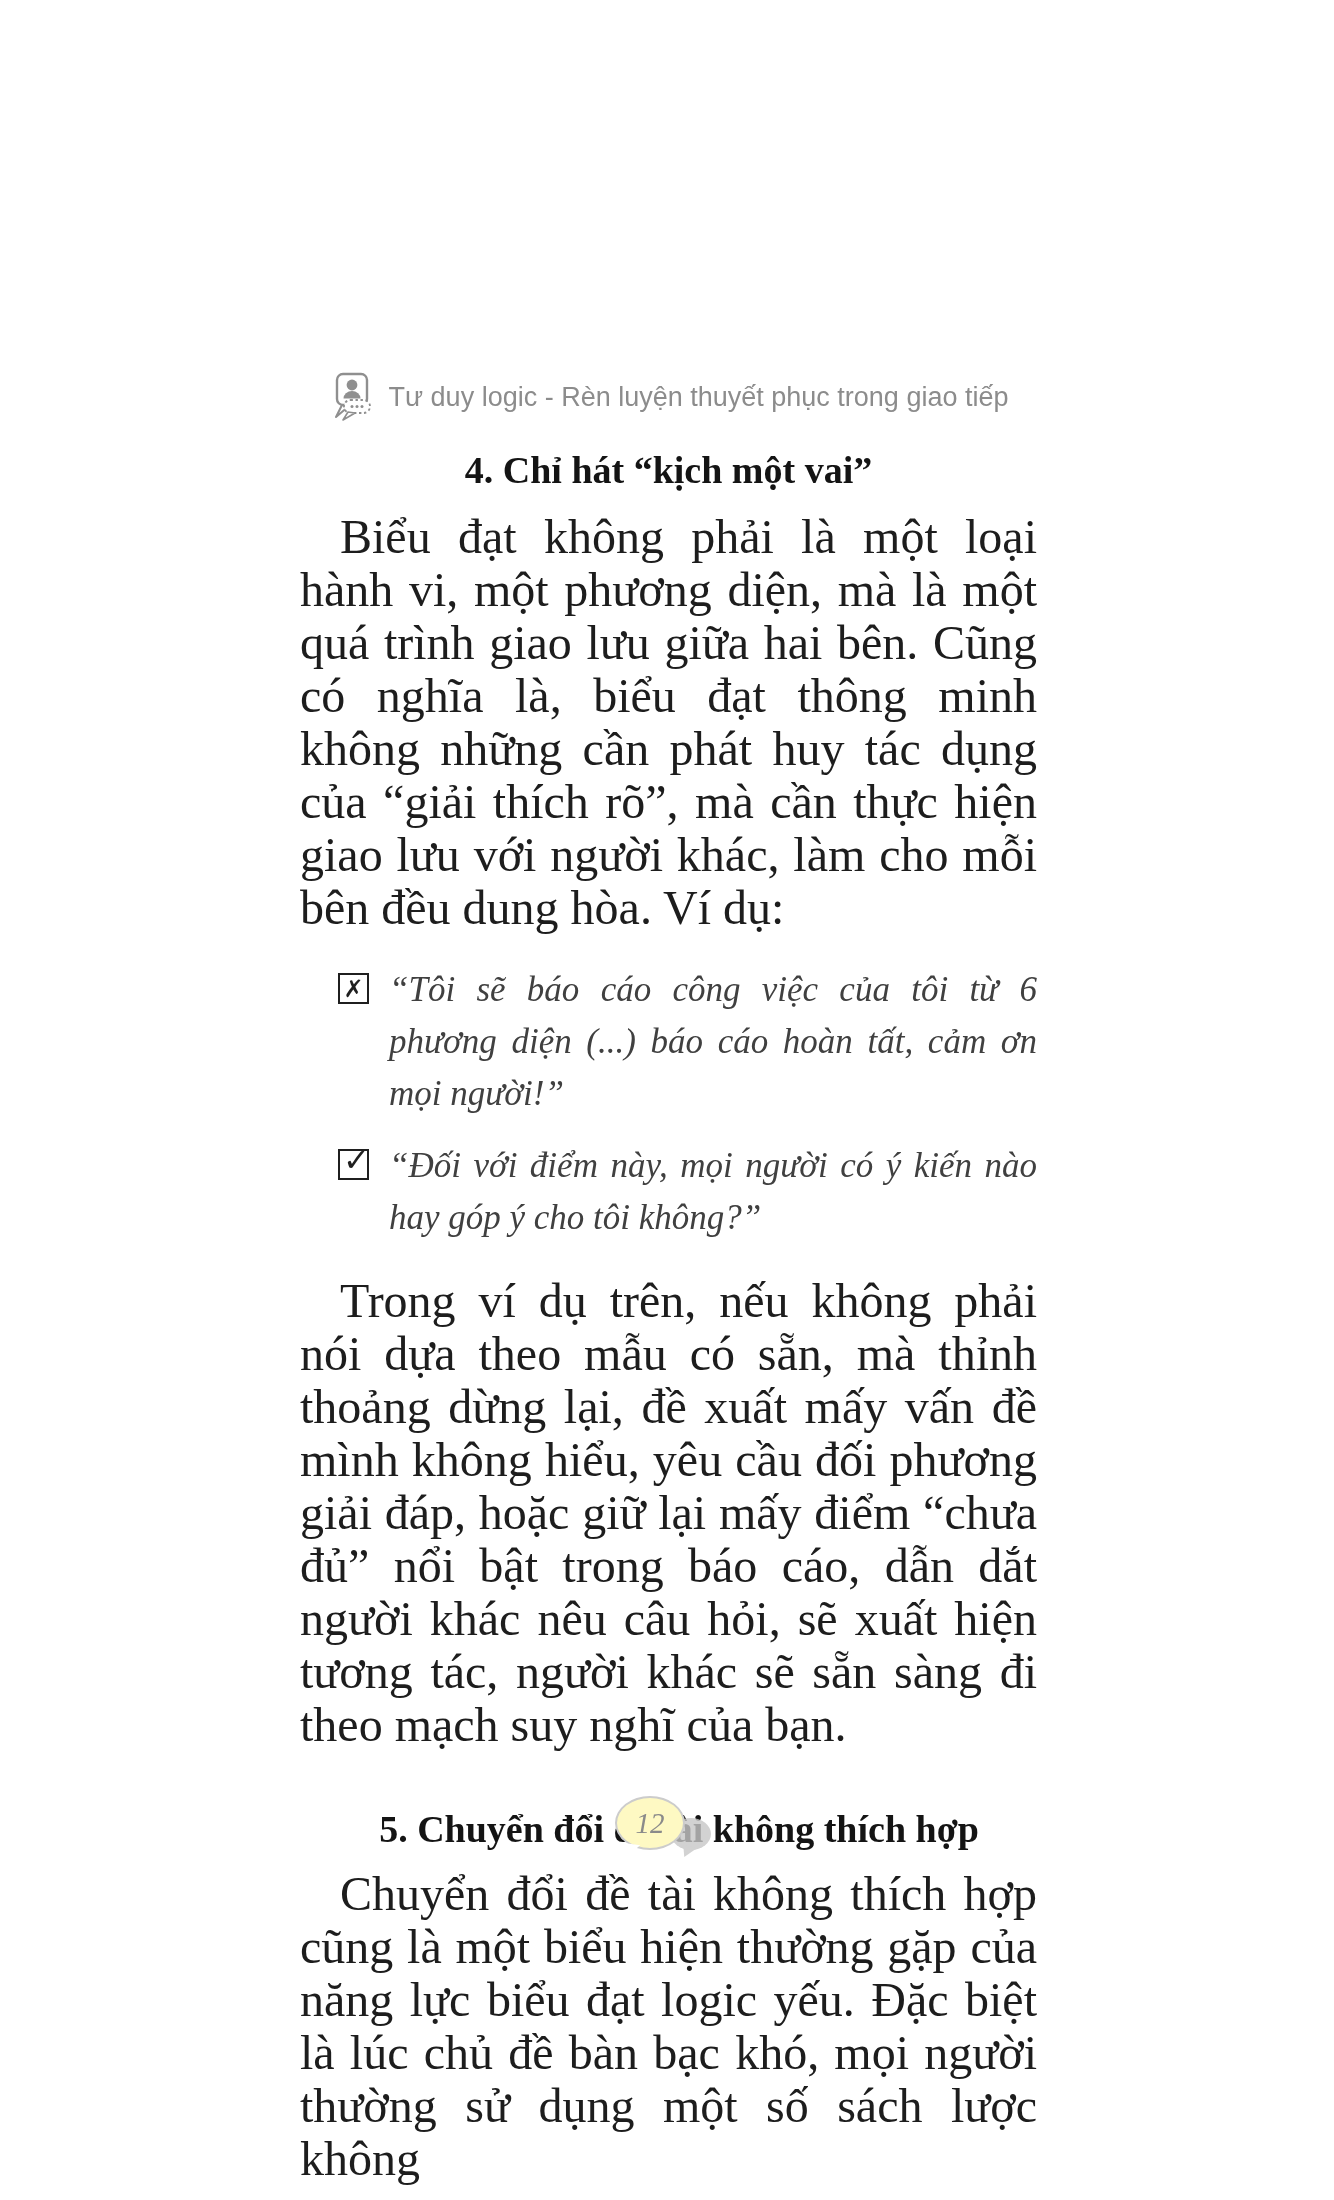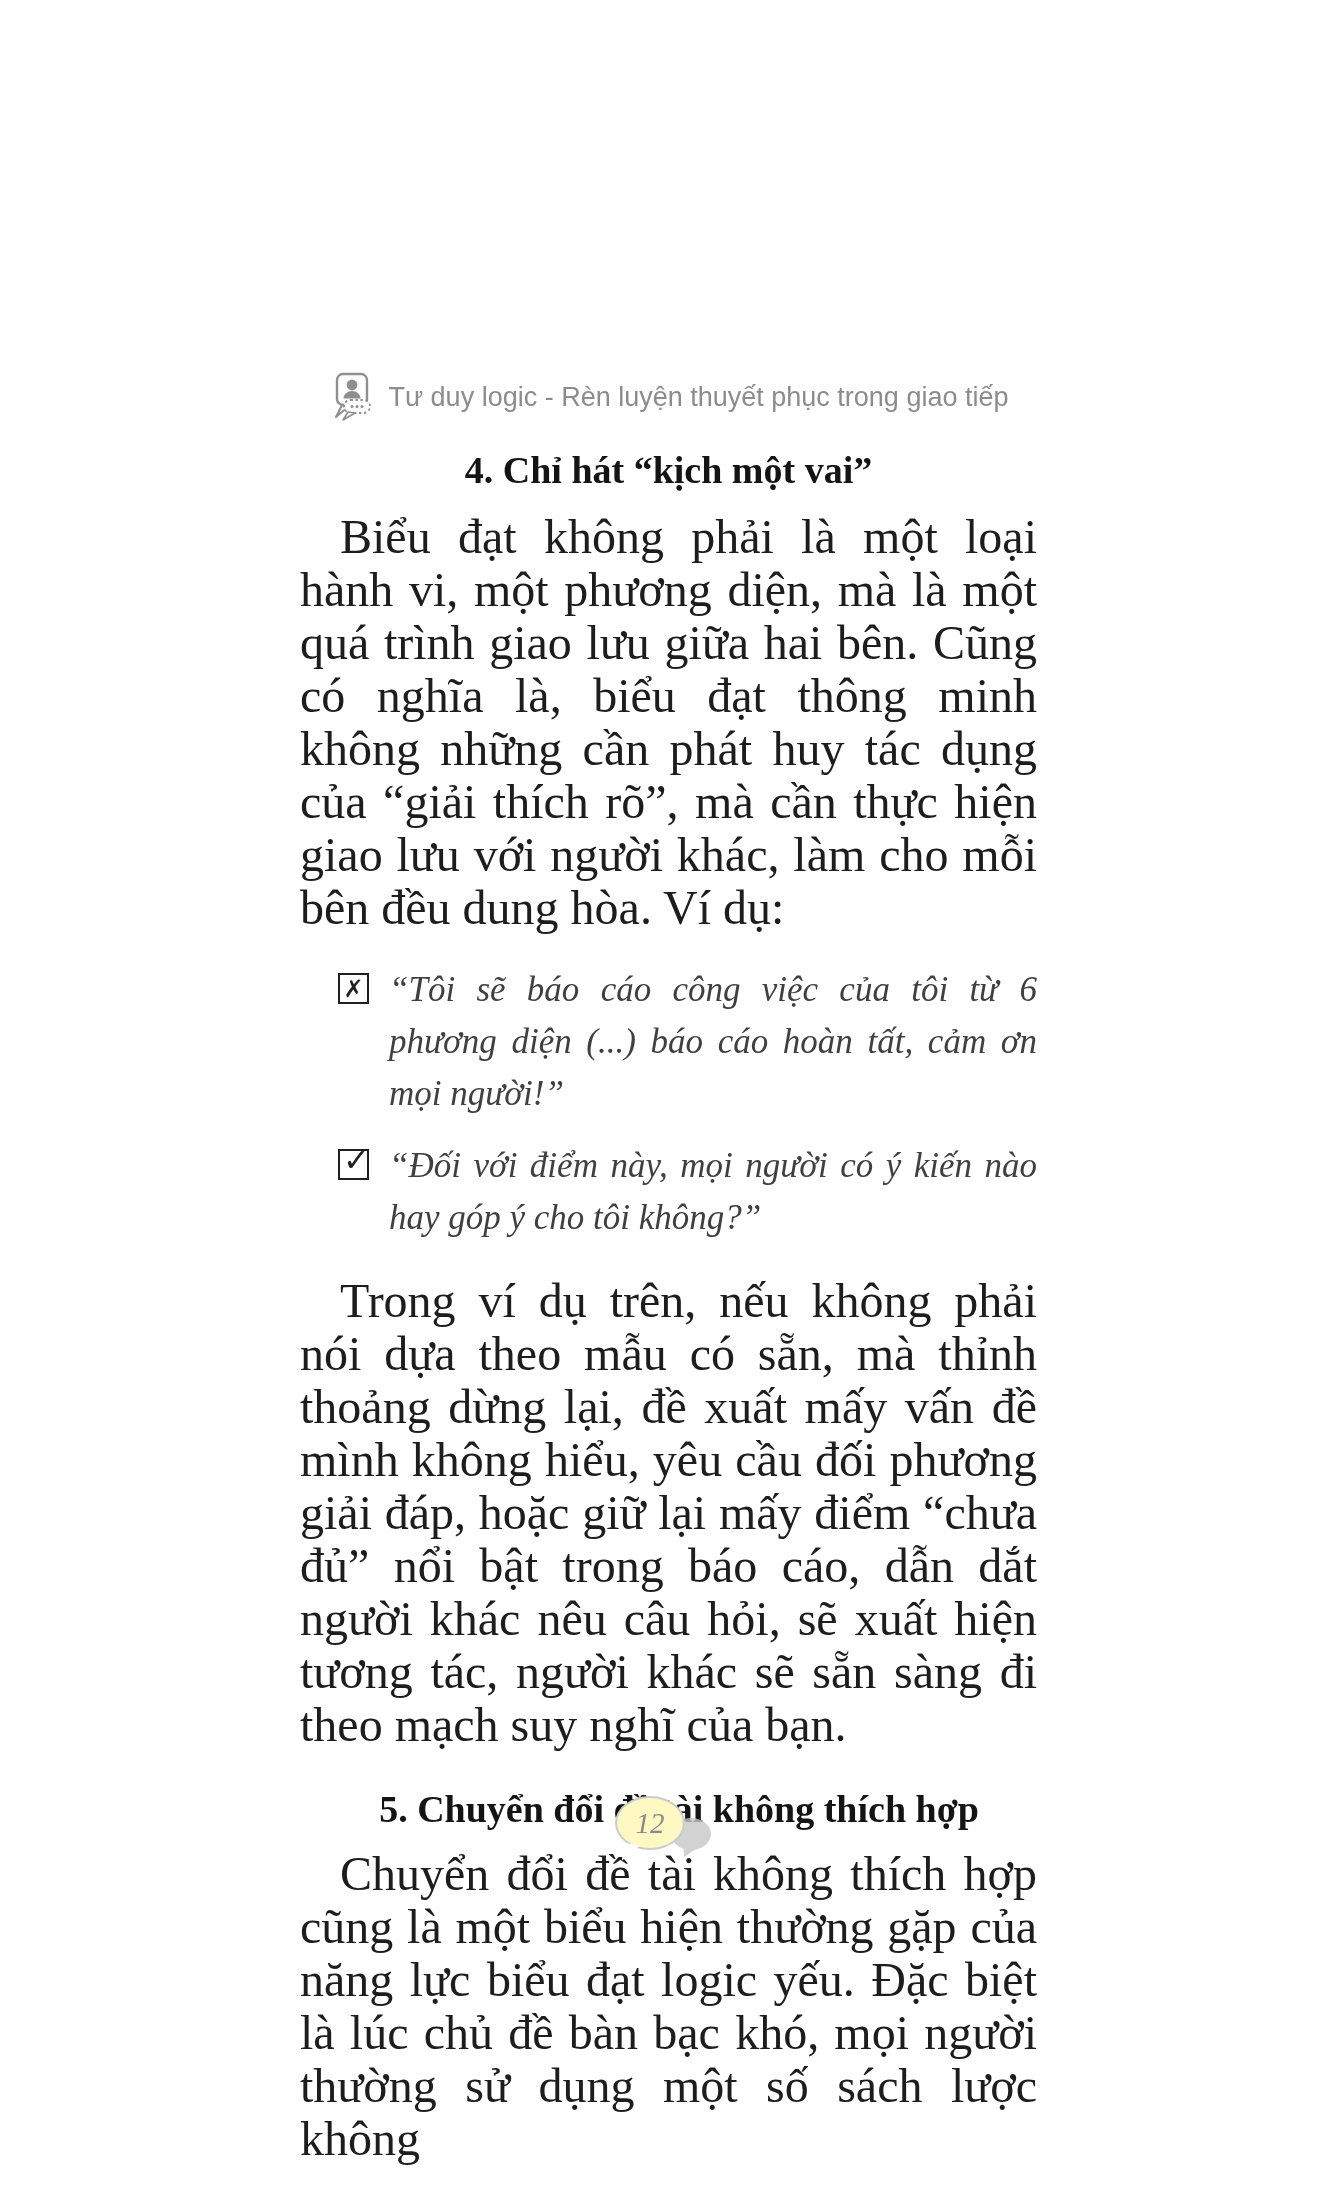--- a/index.html
+++ b/index.html
@@ -43,21 +43,21 @@
   
   .para {
     font-size: 48px;
     line-height: 53px;
     color: #1d1d1d;
     text-align: justify;
     text-indent: 40px;
     margin: 0 0 30px 0;
   }
   .para.last { margin-bottom: 0; }
-  .para.after-examples { margin-bottom: 34px; }
+  .para.after-examples { margin-bottom: 54px; }
   
   .examples { margin: 0 0 30px 38px; }
   .example {
     display: flex;
     gap: 20px;
     margin-bottom: 20px;
   }
   .ballot {
     flex: none;
     width: 27px;

